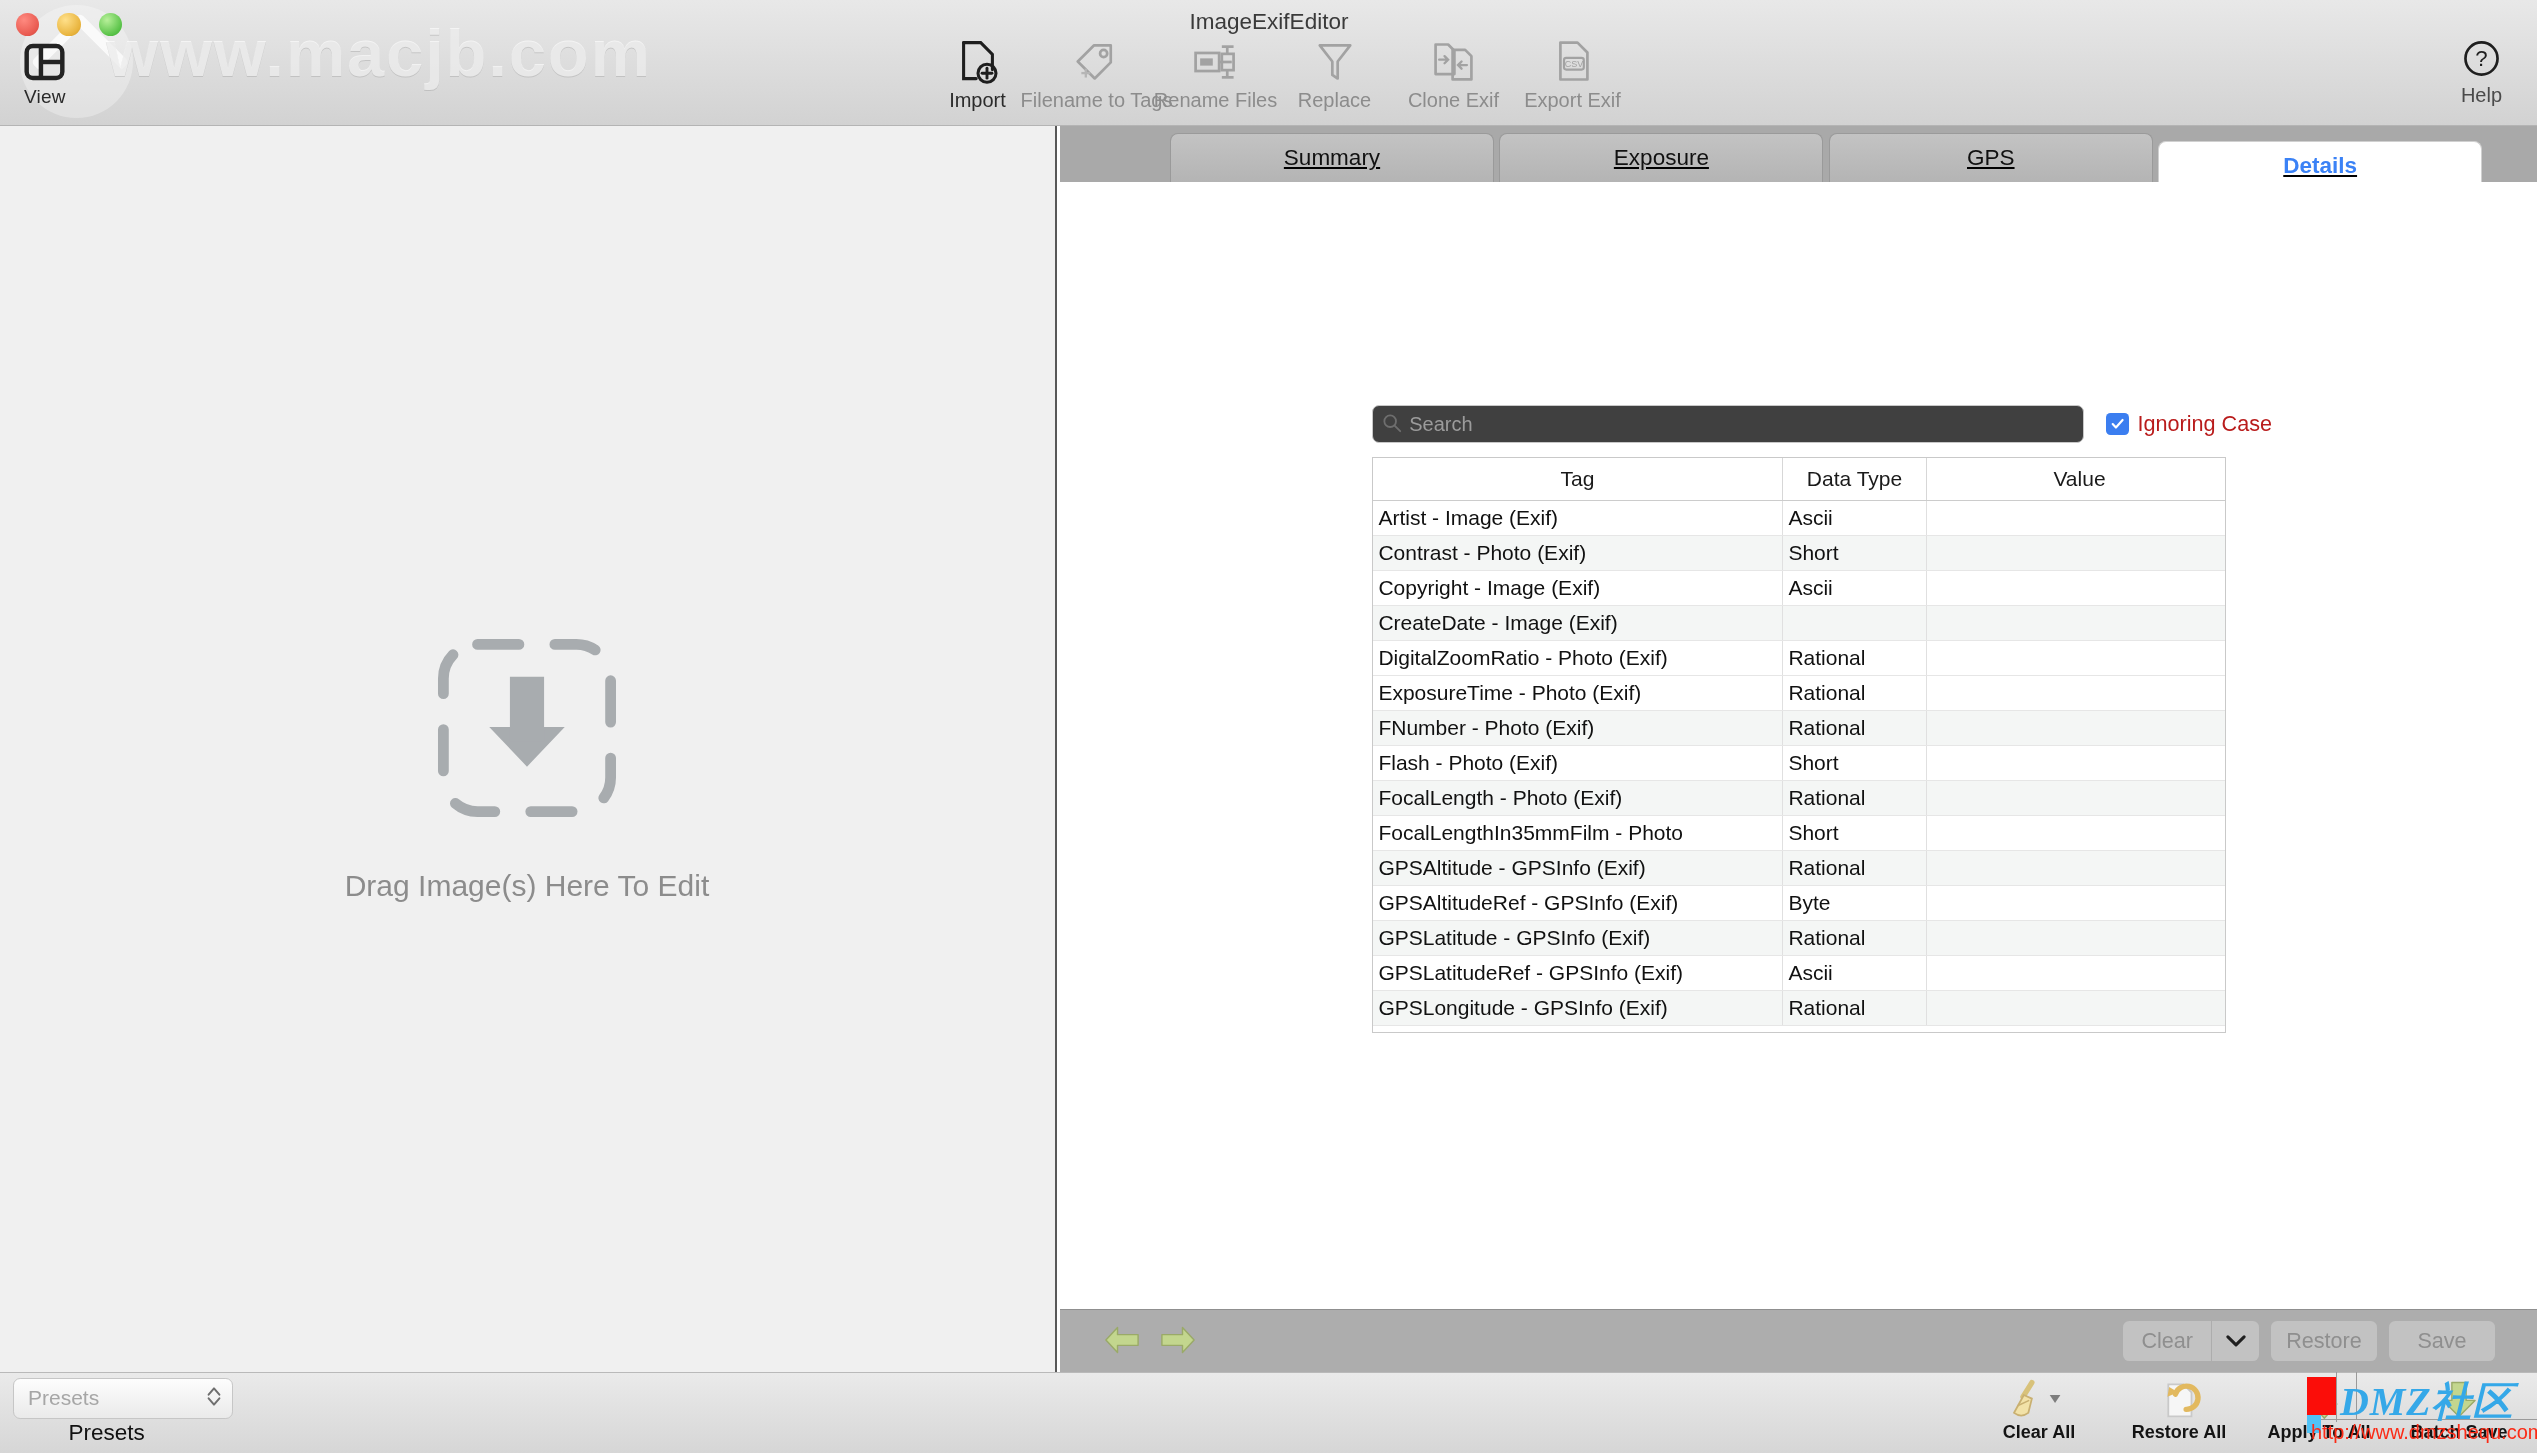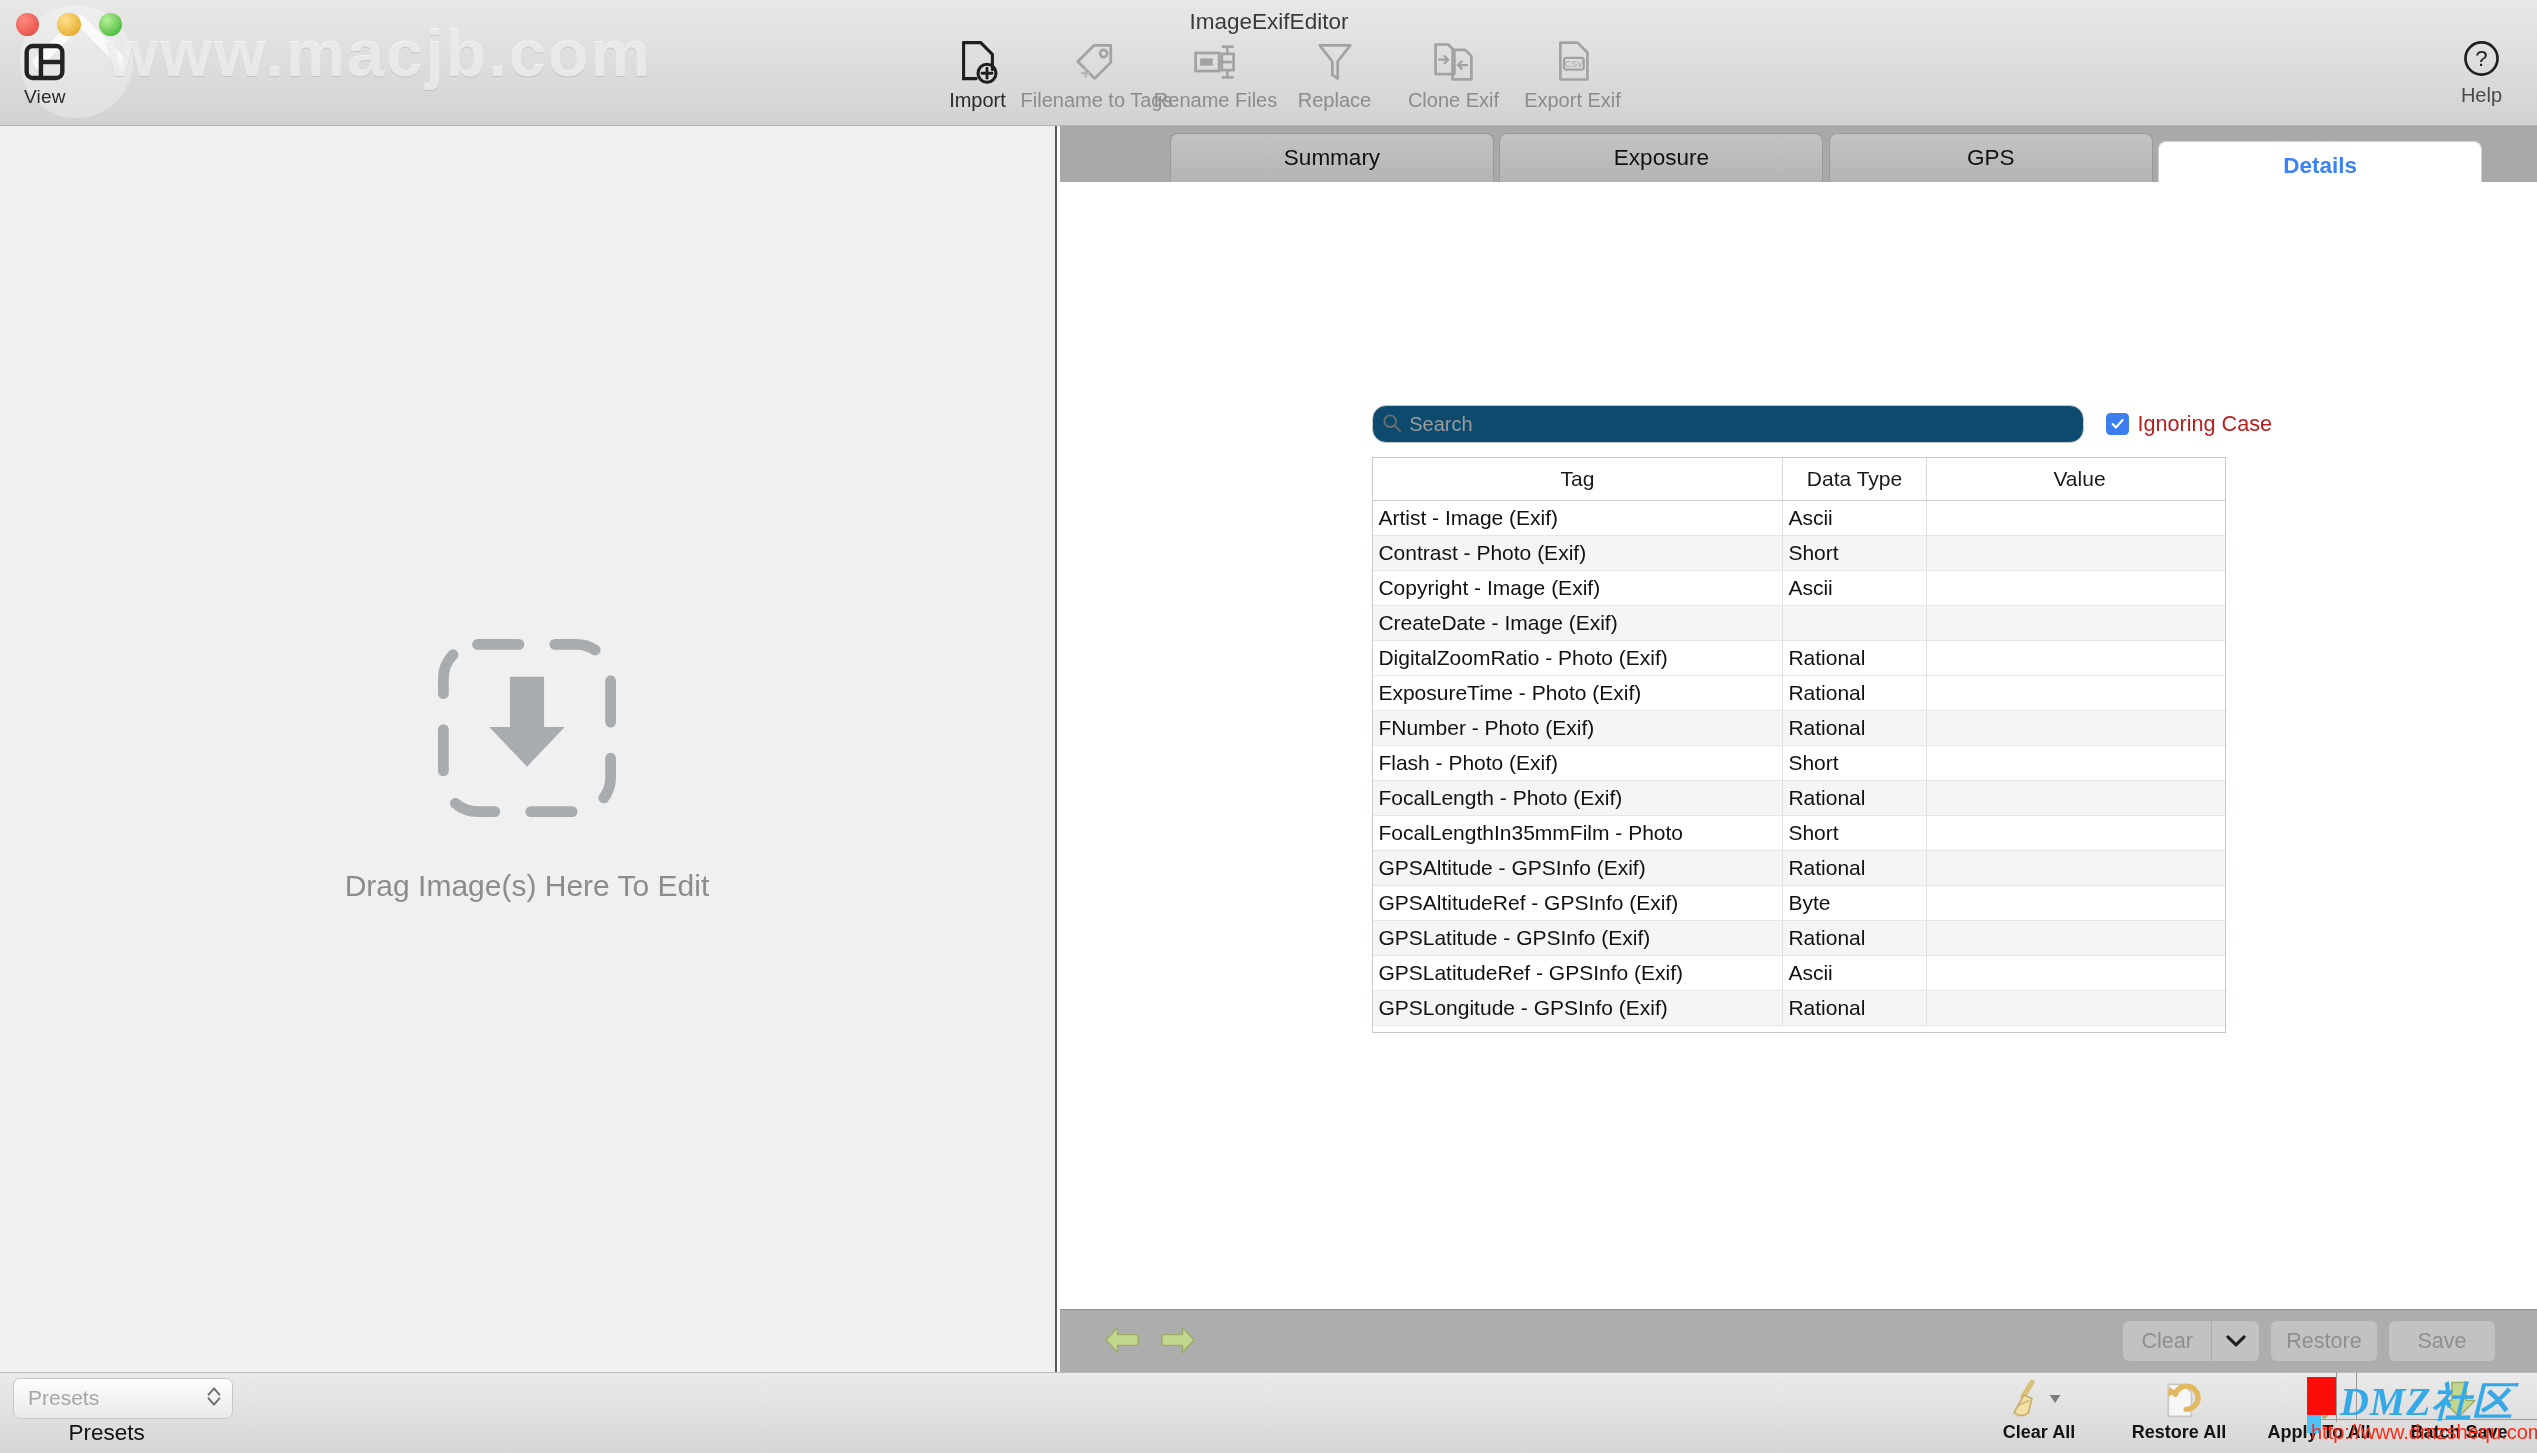--- a/index.html
+++ b/index.html
@@ -107,21 +107,21 @@
   .right-panel {
     position: absolute; left: 1060px; top: 126px;
     width: 1478px; height: 1246px;
     background: #ffffff;
   }
   .tabbar {
     position: absolute; left: 0; top: 0; width: 1478px; height: 56px;
     background: #a9a9a9;
     border-bottom: 0.9px solid #8c8c8c;
   }
-  .tabs { position: absolute; left: 110px; top: 7.2px; display: flex; }
+  .tabs { position: absolute; left: 110px; top: 7.2px; display: flex; text-decoration: underline; }
   .tab {
     width: 324px; height: 49px;
     background: linear-gradient(to bottom, #c3c3c3, #b4b4b4);
     border: 0.9px solid #9a9a9a; border-bottom: none;
     border-radius: 8px 8px 0 0;
     margin-right: 5.4px;
     display: flex; align-items: center; justify-content: center;
     font-size: 22.5px; color: #111; cursor: default;
     box-sizing: border-box;
   }
@@ -135,22 +135,22 @@
     width: 1478px; height: 1127px;
     background: #ffffff;
   }
 
   .search-row {
     position: absolute; left: 312px; top: 223px;
     width: 900px; display: flex; align-items: center;
   }
   .search-box {
     width: 722px; height: 38px;
-    background: #0c4a6e;
-    border: 0.9px solid #c8c8c8; border-radius: 14px;
+    background: #404040;
+    border: 0.9px solid #c8c8c8; border-radius: 7px;
     display: flex; align-items: center; padding: 0 9px;
     box-sizing: border-box;
   }
   .search-box .s-text {
     font-size: 20px; color: #9b9b9b; margin-left: 7.2px;
   }
   .chk-wrap { display: flex; align-items: center; margin-left: 22.5px; }
   .chkbox {
     width: 22.5px; height: 22.5px; border-radius: 4.5px;
     background: #3b7ef0;

